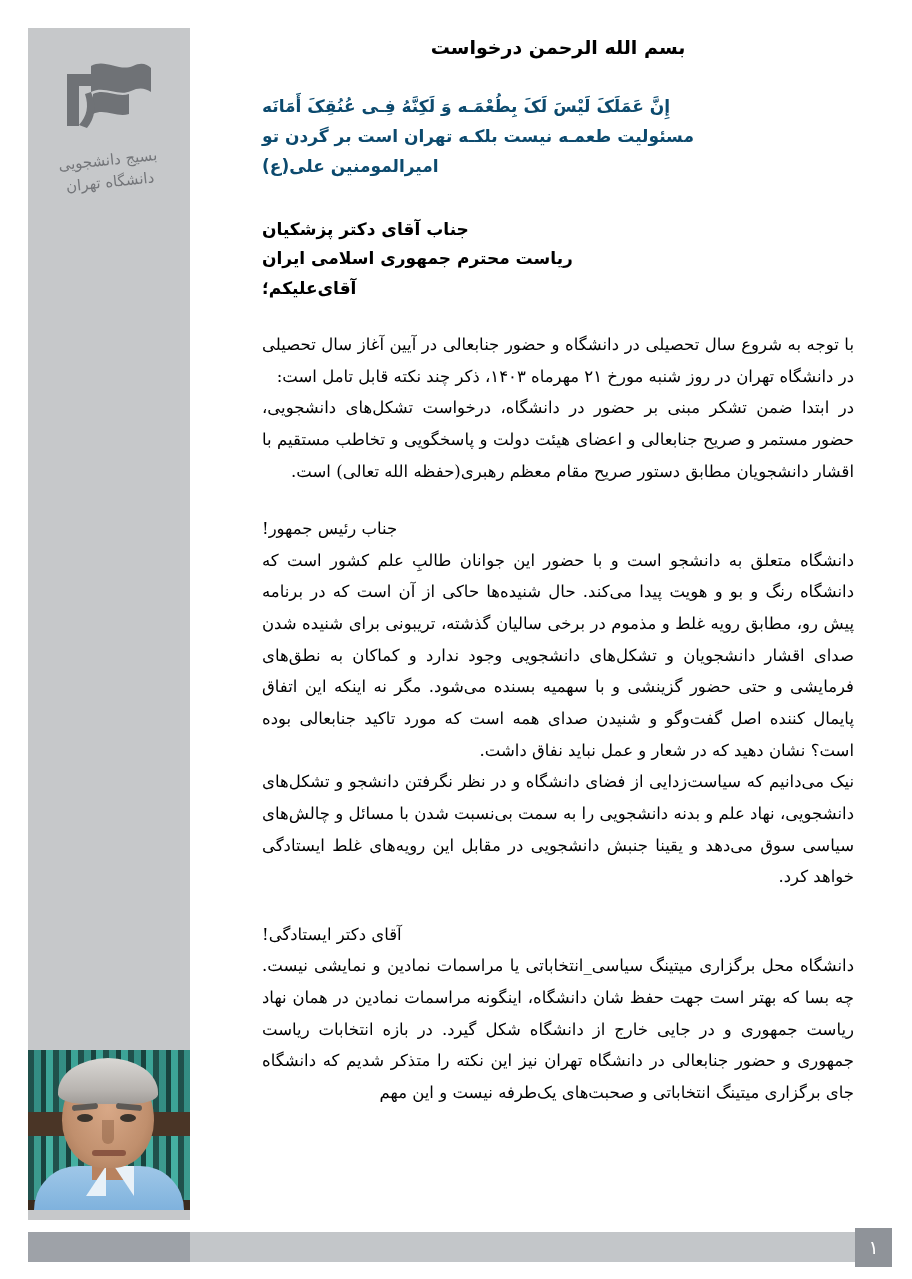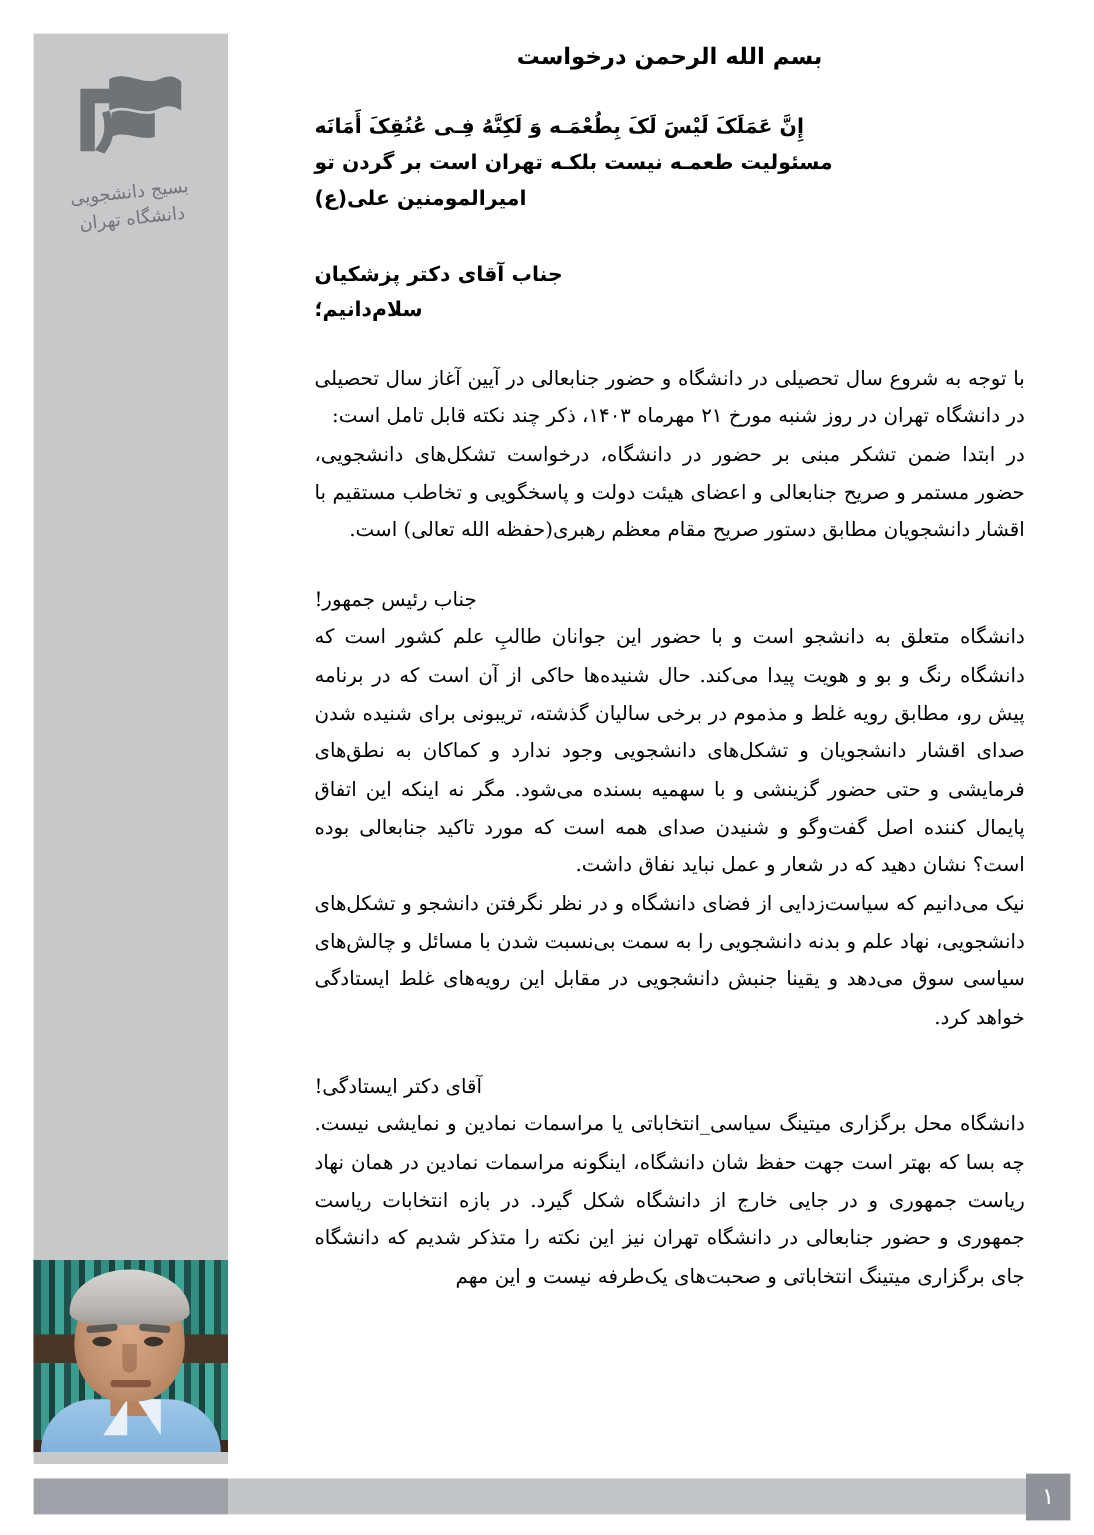--- a/index.html
+++ b/index.html
@@ -170,21 +170,21 @@
     color: #000;
     margin: 0 0 34px 0;
     font-family: "DejaVu Sans", "Liberation Sans", sans-serif;
   }
 
   .hadith {
     text-align: left;
     font-weight: bold;
     font-size: 17px;
     line-height: 1.75;
-    color: #000000;
+    color: #0c4a6e;
     margin: 0;
   }
   .hadith div { margin: 0; }
 
   .salutation {
     margin-top: 34px;
     text-align: left;
     font-weight: bold;
     font-size: 17px;
     line-height: 1.72;
@@ -291,21 +291,22 @@
   <div class="bismillah">بسم الله الرحمن درخواست</div>
 
   <div class="hadith">
     <div>إِنَّ عَمَلَکَ لَيْسَ لَکَ بِطُعْمَـه وَ لَکِنَّهُ فِـی عُنُقِکَ أَمَانَه</div>
     <div>مسئوليت طعمـه نيست بلکـه تهران است بر گردن تو</div>
     <div>اميرالمومنين علی(ع)</div>
   </div>
 
   <div class="salutation">
     <div>جناب آقای دکتر پزشکیان</div>
-    <div>سلام‌دانیم؛</div>
+    <div>ریاست محترم جمهوری اسلامی ایران</div>
+    <div>آقای‌علیکم؛</div>
   </div>
 
   <div class="block-gap"></div>
 
   <p class="para">با توجه به شروع سال تحصیلی در دانشگاه و حضور جنابعالی در آیین آغاز سال تحصیلی در دانشگاه تهران در روز شنبه مورخ ۲۱ مهرماه ۱۴۰۳، ذکر چند نکته قابل تامل است:</p>
   <p class="para">در ابتدا ضمن تشکر مبنی بر حضور در دانشگاه، درخواست تشکل‌های دانشجویی، حضور مستمر و صریح جنابعالی و اعضای هیئت دولت و پاسخگویی و تخاطب مستقیم با اقشار دانشجویان مطابق دستور صریح مقام معظم رهبری(حفظه الله تعالی) است.</p>
 
   <div class="block-gap"></div>
 
   <p class="section-head">جناب رئیس جمهور!</p>

